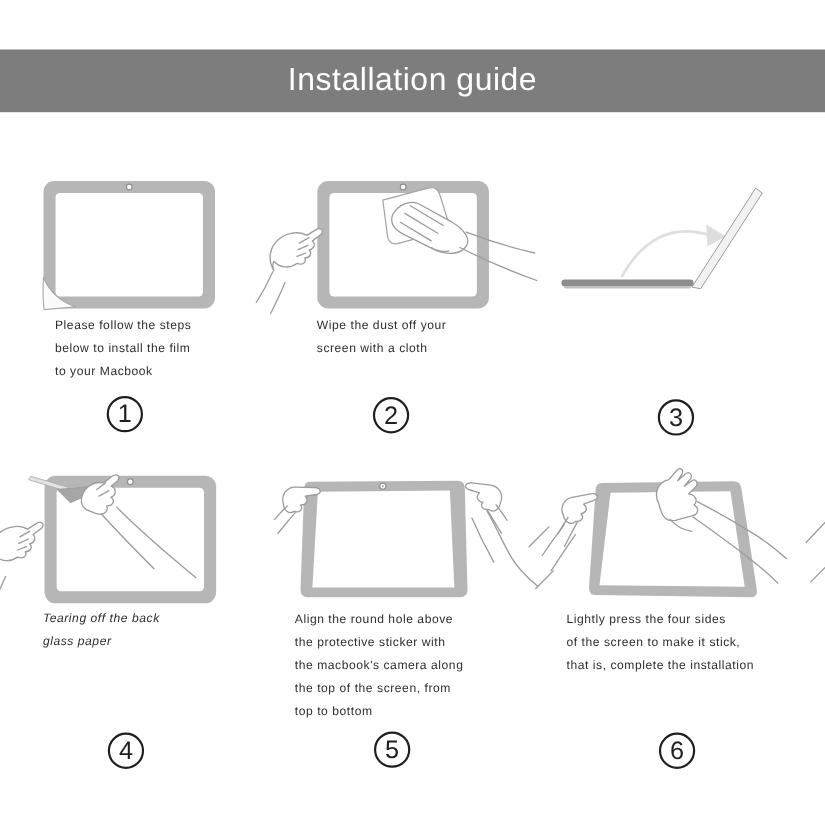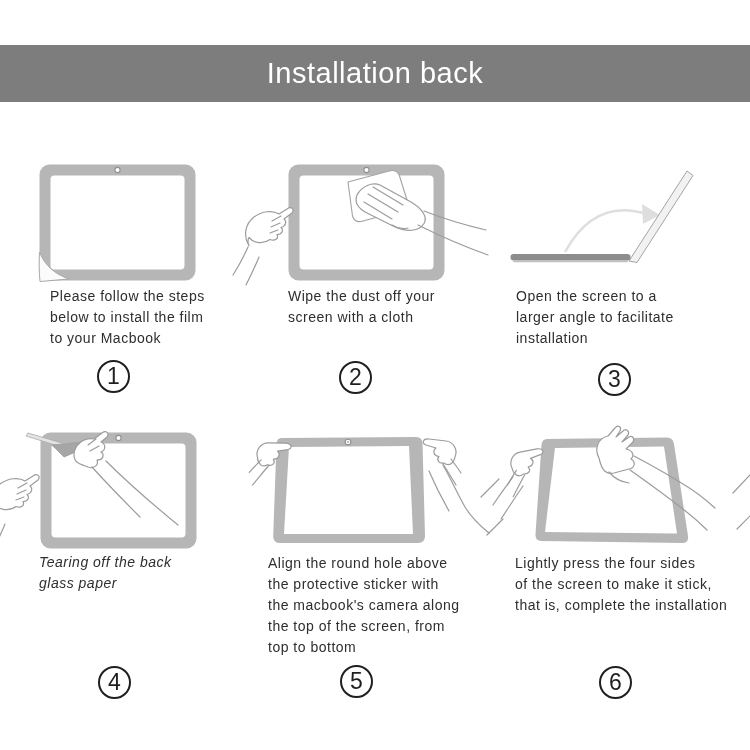--- a/index.html
+++ b/index.html
@@ -18,21 +18,21 @@
   .illus{position:absolute;}
   .i1{left:38px;top:162px;width:160px;height:122px;}
   .i2{left:240px;top:158px;width:250px;height:130px;}
   .i3{left:505px;top:158px;width:205px;height:116px;}
   .i4{left:0px;top:425px;width:240px;height:132px;}
   .i5{left:253px;top:425px;width:247px;height:132px;}
   .i6{left:495px;top:425px;width:255px;height:132px;}
   .caption{
     position:absolute;white-space:pre-line;
     color:var(--caption-text,#2e2e2e);
-    font-size:14px;line-height:21px;letter-spacing:0.5px;
+    font-size:11px;line-height:21px;letter-spacing:0.5px;
   }
   .cap1{left:50px;top:286px;}
   .cap2{left:288px;top:286px;}
   .cap3{left:516px;top:286px;}
   .cap4{left:39px;top:552px;font-style:italic;}
   .cap5{left:268px;top:553px;}
   .cap6{left:515px;top:553px;}
   .badge{
     position:absolute;width:33px;height:33px;border-radius:50%;
     border:2px solid var(--badge-color,#1f1f1f);
@@ -61,21 +61,21 @@
         <path d="M1,81 C8,70 12,62 16,53 M14,91 C19,81 23,73 27,63" fill="none"></path>
       </g>
       <g id="hand-grip" stroke="#9c9c9c" stroke-width="1.2" stroke-linecap="round" stroke-linejoin="round">
         <path d="M4,18 C1,11 5,3 13,2 L30,0 C36,-0.5 38,4 33,6 L23,9 C27,12 25,17 20,17.5 C23,21 20,25 15,24 C10,28 5,24 4,18 Z" fill="#ffffff"></path>
         <path d="M-2,34 C2,28 5,24 8,20 M3,46 C8,38 12,31 16,25" fill="none"></path>
       </g>
     </defs>
   </svg>
 
   <div class="header">
-    <div class="title">Installation back</div>
+    <div class="title">Installation guide</div>
   </div>
 
   <svg class="illus i1" viewBox="0 0 160 122">
     <rect x="1.5" y="2.5" width="156" height="116" rx="10" fill="#b6b6b6"></rect>
     <rect x="12.5" y="13.5" width="134" height="94" rx="4" fill="#ffffff"></rect>
     <circle cx="79.5" cy="8" r="2.6" fill="#ffffff" stroke="#8f8f8f" stroke-width="1.1"></circle>
     <path d="M1.5,90 C7,104 17,112 31,117 L2,119.5 C1,110 1,100 1.5,90 Z" fill="#fbfbfb" stroke="#a8a8a8" stroke-width="1"></path>
   </svg>
 
   <svg class="illus i2" viewBox="0 0 250 130">
@@ -144,23 +144,20 @@
       <path d="M139,31 C156,40 172,49 188,59 C200,66 210,74 220,83 M135,45 C152,57 170,70 188,84 C197,91 205,98 212,105" fill="none"></path>
       <path d="M238,68 L255,50 M242,104 L256,90" fill="none"></path>
     </g>
   </svg>
 
   <div class="caption cap1">Please follow the steps
 below to install the film
 to your Macbook</div>
   <div class="caption cap2">Wipe the dust off your
 screen with a cloth</div>
-  <div class="caption cap3">Open the screen to a
-larger angle to facilitate
-installation</div>
   <div class="caption cap4">Tearing off the back
 glass paper</div>
   <div class="caption cap6">Lightly press the four sides
 of the screen to make it stick,
 that is, complete the installation</div>
   <div class="caption cap5">Align the round hole above
 the protective sticker with
 the macbook's camera along
 the top of the screen, from
 top to bottom</div>

